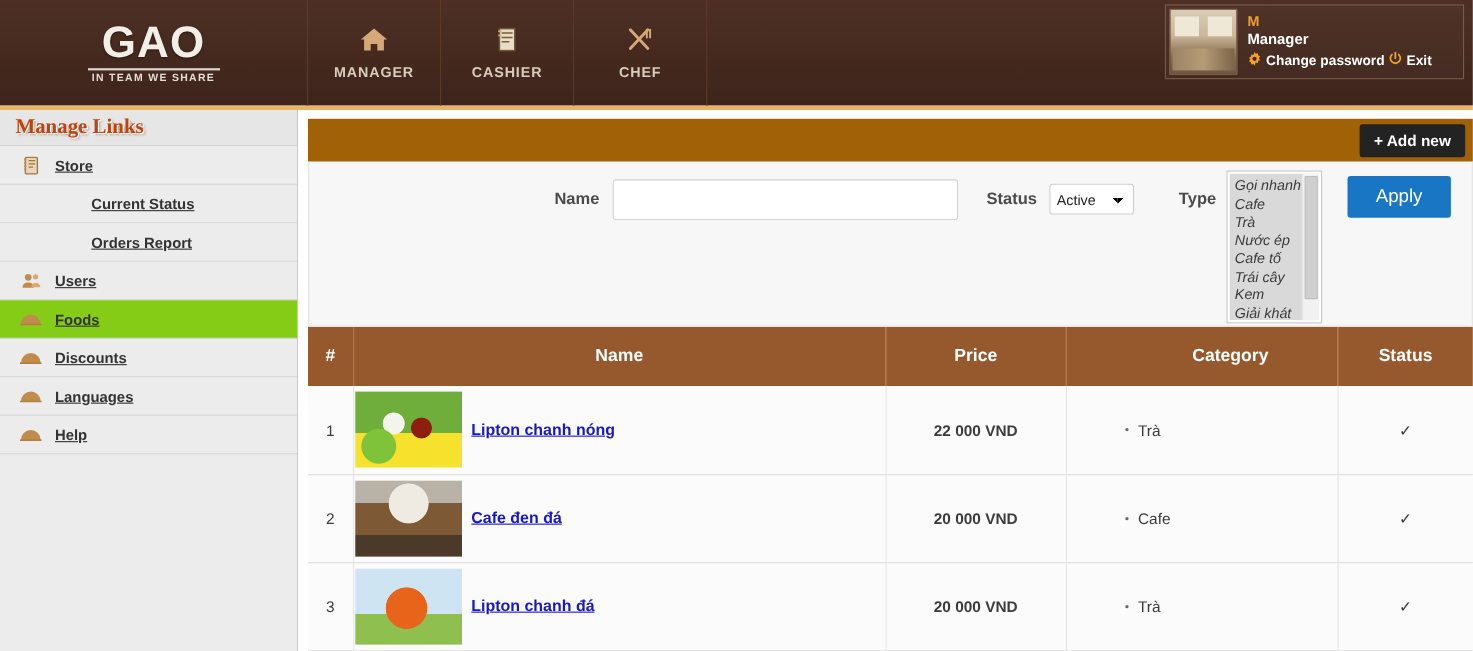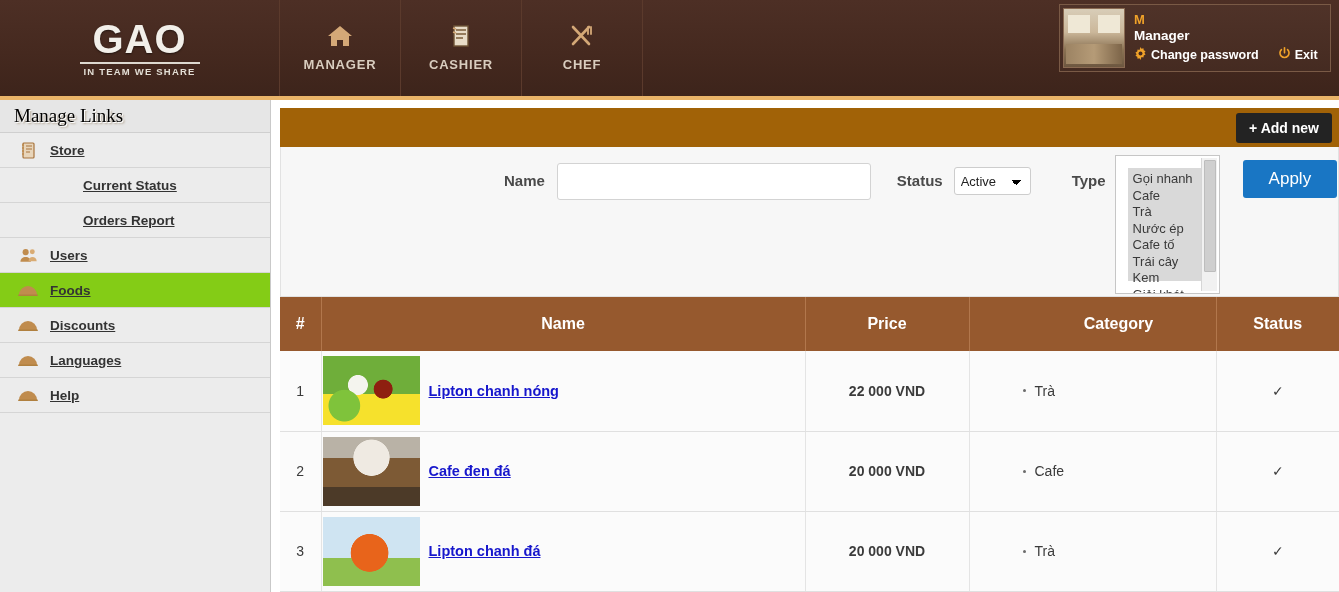--- a/index.html
+++ b/index.html
@@ -68,21 +68,21 @@
     content:""; position:absolute; left:4px; top:6px; width:22px; height:18px;
     background:#efe8d6; box-shadow: 30px 0 0 #efe8d6;
   }
   .userthumb::after {
     content:""; position:absolute; left:2px; bottom:3px; width:56px; height:20px;
     background: linear-gradient(90deg,#9c8363,#b59b77,#7d6549);
   }
   .userinfo { padding-left: 9px; line-height: 1.25; }
   .user-initial { color: #f0a229; font-size: 13px; font-weight: 700; }
   .user-role { color: #ffffff; font-size: 13.5px; font-weight: 700; }
-  .user-actions { display: flex; align-items: flex-start; gap: 19px; margin-top: 2px; }
+  .user-actions { display: flex; align-items: flex-start; gap: 3px; margin-top: 2px; }
   .user-link {
     color: #ffffff; font-size: 12.5px; font-weight: 700; text-decoration: none;
     display: flex; align-items: center; gap: 4px; cursor: pointer;
   }
 
   
   .body-wrap { display: flex; height: 514px; }
 
   
   .sidebar {
@@ -90,21 +90,21 @@
     background: #ececec;
     border-right: 1px solid #c9c9c9;
   }
   .sb-head {
     height: 33px; display: flex; align-items: center; padding-left: 14px;
     background: #e6e6e6;
     border-bottom: 1px solid #cfcfcf;
   }
   .sb-head-text {
     font-family: "Liberation Serif", serif;
-    font-size: 19px; font-weight: 400; color: #000000;
+    font-size: 19px; font-weight: 700; color: #c2410c;
     text-shadow: 1px 1px 0 #ffffff, 2px 2px 2px rgba(120,90,50,.45);
   }
   .sb-item {
     height: 35px; display: flex; align-items: center;
     padding-left: 17px; gap: 11px;
     border-bottom: 1px solid #d5d5d5;
     cursor: pointer;
     background: #ececec;
   }
   .sb-item.active { background: #84cc16; }
@@ -157,24 +157,25 @@
     background-image:
       linear-gradient(45deg, transparent 50%, #000 50%),
       linear-gradient(135deg, #000 50%, transparent 50%);
     background-position: calc(100% - 14px) 12px, calc(100% - 9px) 12px;
     background-size: 5px 5px, 5px 5px;
     background-repeat: no-repeat;
     cursor: pointer;
   }
   .type-label { margin-left: 41px; }
   .type-list {
-    width: 105px; height: 139px; margin: -8px 0 0 9px;
+    width: 87px; height: 139px; margin: -8px 0 0 9px;
     border: 1px solid #c6c6c6; background: #ffffff;
-    padding: 12px; overflow: hidden; position: relative;
+    padding: 2px; overflow: hidden; position: relative;
     cursor: pointer;
+    font-style: italic;
   }
   .type-inner { background: #d9d9d9; width: 78px; height: 100%; padding: 3px 0 0 5px; }
   .type-opt { font-size: 13px; color: #3a3a3a; line-height: 16.5px; white-space: nowrap; }
   .type-scroll {
     position: absolute; right: 2px; top: 2px; bottom: 2px; width: 16px;
     background: #f1f1f1; border-left: 1px solid #d6d6d6;
   }
   .type-thumb {
     position: absolute; left: 2px; top: 2px; width: 12px; height: 112px;
     background: #cfcfcf; border: 1px solid #bdbdbd; border-radius: 1px;

